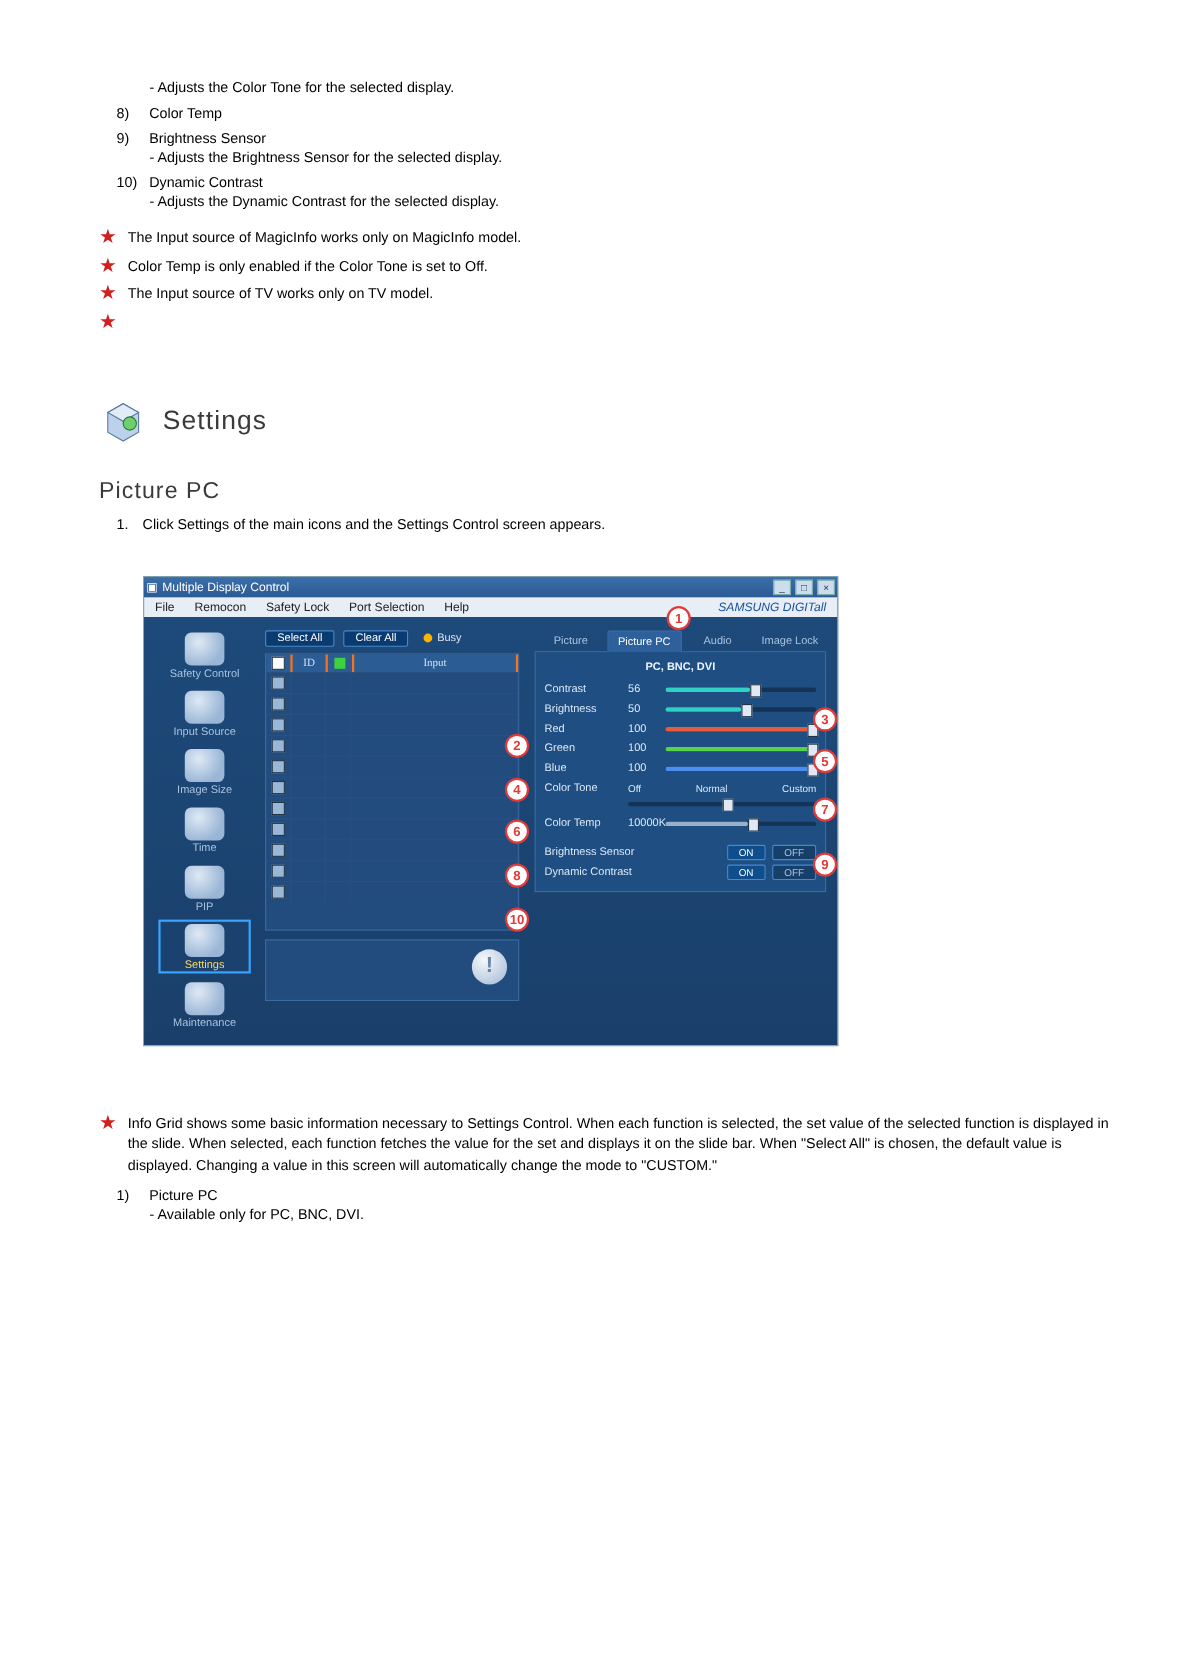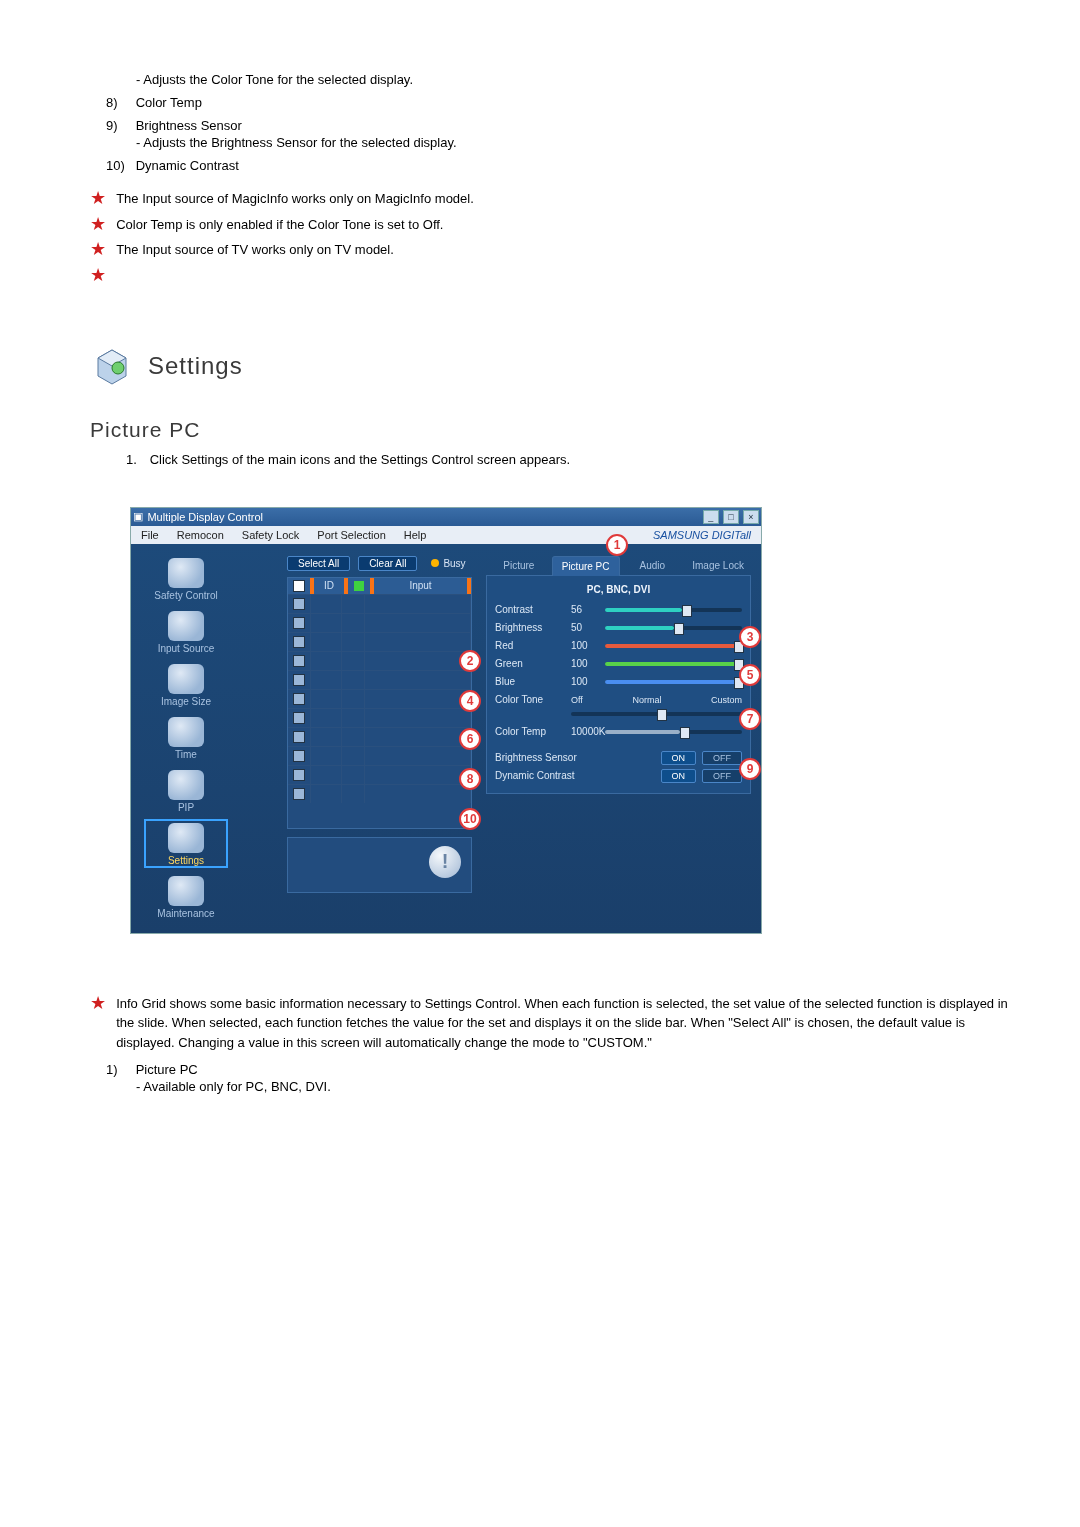--- a/index.html
+++ b/index.html
@@ -8,43 +8,43 @@
   .doc-list li{margin:0 0 8px 36px;}
   .doc-list li .num{display:inline-block;width:26px;}
   .doc-list li .desc{display:block;margin-left:30px;margin-top:2px;}
   .star-row{display:flex;align-items:flex-start;margin:6px 0 6px 20px;}
   .star{color:#d02020;font-size:18px;line-height:18px;margin-right:10px;flex:0 0 auto;}
   .star-text{line-height:1.5;}
   .section-head{display:flex;align-items:center;margin:60px 0 20px 20px;}
   .section-icon{width:44px;height:44px;margin-right:14px;}
   .section-title{font-size:24px;color:#3a3a3a;letter-spacing:1px;}
   .subsection{font-size:21px;color:#3a3a3a;margin:30px 0 10px 20px;letter-spacing:1px;}
-  .step{margin:6px 0 6px 56px;}
+  .step{margin:6px 0 6px 36px;}
   .step .num{display:inline-block;width:20px;}
   .screenshot-wrap{margin:40px 0 60px 60px;}
   
   .app{width:630px;border:1px solid #8aa;background:#1d4a7a;font-size:11px;color:#cbd9eb;font-family:Tahoma,Arial,sans-serif;}
   .titlebar{background:linear-gradient(#3b6ea8,#2a5a94);color:#fff;height:18px;display:flex;align-items:center;justify-content:space-between;padding:0 2px;}
   .titlebar-left{display:flex;align-items:center;gap:4px;font-size:11px;}
   .titlebar-btns span{display:inline-block;width:14px;height:12px;border:1px solid #7aa;background:#cde;margin-left:1px;text-align:center;font-size:9px;line-height:12px;color:#234;}
   .menubar{background:#e8eef6;color:#222;height:18px;display:flex;align-items:center;gap:18px;padding:0 10px;font-size:11px;justify-content:flex-start;}
   .menubar .brand{margin-left:auto;font-style:italic;color:#1850a0;font-size:11px;}
   .app-body{display:flex;padding:12px 10px 14px 10px;gap:10px;background:linear-gradient(#1d4a7a,#1a3f6a);}
   .sidebar{width:90px;display:flex;flex-direction:column;gap:8px;align-items:center;}
   .side-item{width:80px;text-align:center;font-size:10px;color:#a8c2e0;}
   .side-item.selected{outline:2px solid #3aa3ff;color:#ffd860;}
   .side-icon{width:36px;height:30px;margin:2px auto 2px auto;border-radius:6px;background:radial-gradient(circle at 35% 30%,#dfe9f5,#9ab6d6 70%);}
-  .center{flex:1;margin-left:46px;}
+  .center{flex:1;}
   .top-btns{display:flex;align-items:center;gap:8px;margin-bottom:6px;}
   .btn{background:#0a3b70;border:1px solid #4a86c8;color:#fff;font-size:10px;padding:1px 10px;border-radius:2px;}
   .busy{display:flex;align-items:center;gap:4px;color:#d8e4f4;font-size:10px;margin-left:6px;}
   .busy-dot{width:8px;height:8px;border-radius:50%;background:#ffb400;}
   .grid{background:#224c7e;border:1px solid #3a6aa0;height:250px;position:relative;}
   .grid-head{display:flex;background:#2c5c94;height:16px;font-size:10px;color:#cfe0f4;}
-  .gh{border-right:4px solid #f97316;display:flex;align-items:center;justify-content:center;}
+  .gh{border-right:2px solid #f97316;display:flex;align-items:center;justify-content:center;font-family:Liberation Serif, serif;}
   .gh.c0{width:22px;} .gh.c1{width:30px;} .gh.c2{width:22px;} .gh.c3{flex:1;}
   .grid-rows{}
   .grow{display:flex;height:18px;border-top:1px solid #2a507e;}
   .gc{border-right:1px solid #2a507e;display:flex;align-items:center;justify-content:center;}
   .gc.c0{width:22px;} .gc.c1{width:30px;} .gc.c2{width:22px;} .gc.c3{flex:1;}
   .chk{width:10px;height:10px;background:#9bb7d8;border:1px solid #234;}
   .status-grid{background:#224c7e;border:1px solid #3a6aa0;height:54px;margin-top:8px;position:relative;}
   .exclaim{position:absolute;right:10px;top:8px;width:32px;height:32px;border-radius:50%;background:radial-gradient(circle at 35% 30%,#f5f8fb,#b6c8de 75%);display:flex;align-items:center;justify-content:center;color:#6a84a4;font-size:20px;font-weight:bold;}
   .right{width:265px;margin-left:4px;}
   .tabs{display:flex;height:20px;font-size:10px;}
@@ -81,20 +81,21 @@
       <span>Color Temp</span>
     </li>
     <li>
       <span class="num">9)</span>
       <span>Brightness Sensor</span>
       <span class="desc">- <span>Adjusts the Brightness Sensor for the selected display.</span></span>
     </li>
     <li>
       <span class="num">10)</span>
       <span>Dynamic Contrast</span>
+      <span class="desc">- <span>Adjusts the Dynamic Contrast for the selected display.</span></span>
     </li>
   </ul>
 
   <div>
     <div class="star-row">
         <span class="star">★</span>
         <span class="star-text">The Input source of MagicInfo works only on MagicInfo model.</span>
       </div>
     <div class="star-row">
         <span class="star">★</span>

